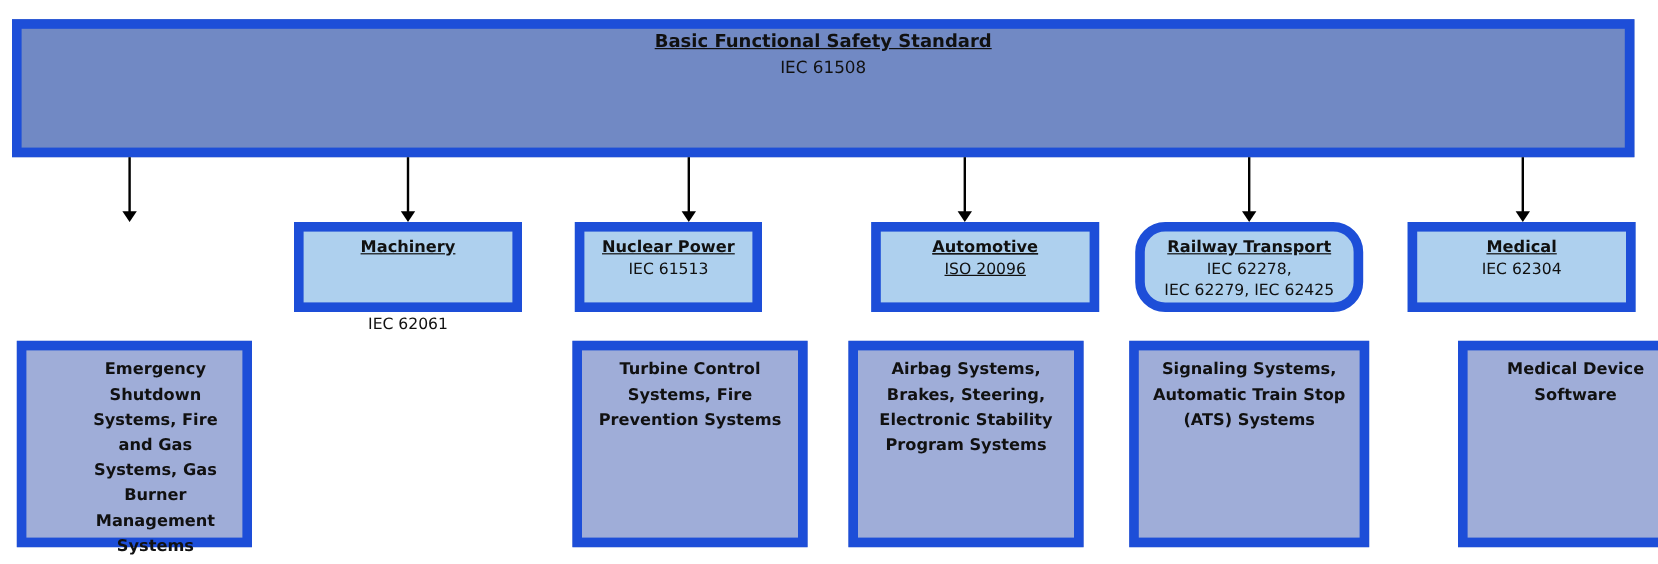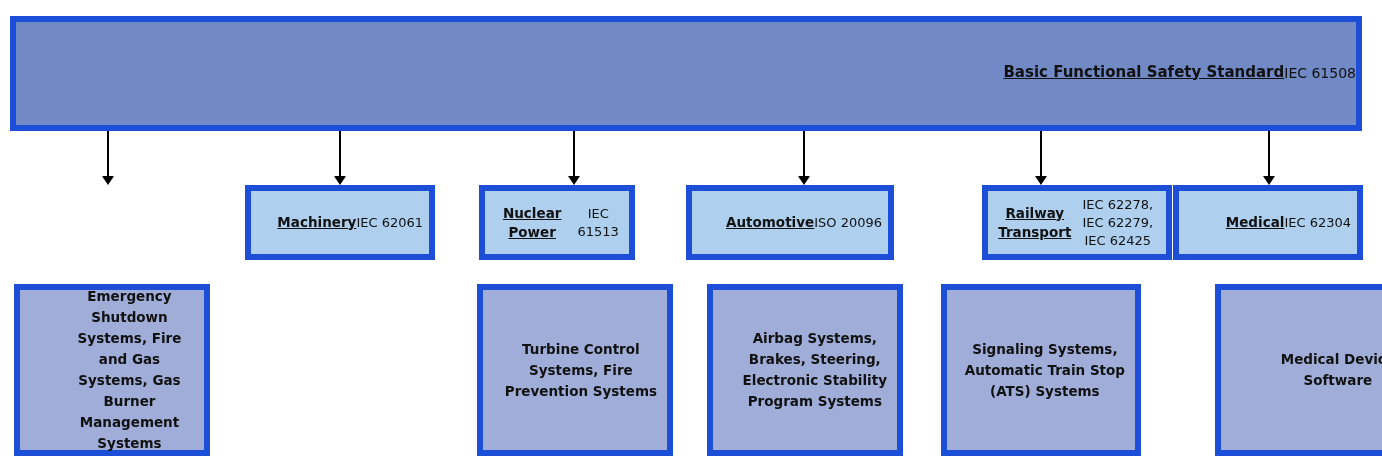--- a/index.html
+++ b/index.html
@@ -16,25 +16,25 @@
   }
   .canvas {
     position: relative;
     width: 1382px;
     height: 470px;
   }
 
   .box {
     position: absolute;
     box-sizing: border-box;
-    border: 6px solid #1d4ed8;
+    border: 8px solid #1d4ed8;
     display: flex;
-    flex-direction: row;
+    flex-direction: column;
     align-items: center;
-    justify-content: flex-end;
+    justify-content: flex-start;
     text-align: center;
   }
 
   .root-box {
     left: 10px;
     top: 16px;
     width: 1352px;
     height: 115px;
     background: #7189c4;
   }
@@ -120,36 +120,36 @@
   <div class="conn-line" style="left:803px;"></div>
   <div class="conn-head" style="left:798px;"></div>
 
   <div class="conn-line" style="left:1040px;"></div>
   <div class="conn-head" style="left:1035px;"></div>
 
   <div class="conn-line" style="left:1268px;"></div>
   <div class="conn-head" style="left:1263px;"></div>
 
 
-  <div class="box domain-box" style="left:245px; width:190px;">
+  <div class="box domain-box" style="left:245px; width:190px;gap:46px;">
     <div class="domain-title">Machinery</div>
     <div class="domain-sub">IEC 62061</div>
   </div>
 
   <div class="box domain-box" style="left:479px; width:156px;">
     <div class="domain-title">Nuclear Power</div>
     <div class="domain-sub">IEC 61513</div>
   </div>
 
-  <div class="box domain-box" style="left:686px; width:208px;">
+  <div class="box domain-box" style="left:726px; width:190px;text-decoration:underline;">
     <div class="domain-title">Automotive</div>
     <div class="domain-sub">ISO 20096</div>
   </div>
 
-  <div class="box domain-box" style="left:982px; width:190px;">
+  <div class="box domain-box" style="left:946px; width:190px;border-radius:25px;">
     <div class="domain-title">Railway Transport</div>
     <div class="domain-sub">IEC 62278,
 IEC 62279, IEC 62425</div>
   </div>
 
   <div class="box domain-box" style="left:1173px; width:190px;">
     <div class="domain-title">Medical</div>
     <div class="domain-sub">IEC 62304</div>
   </div>
 

